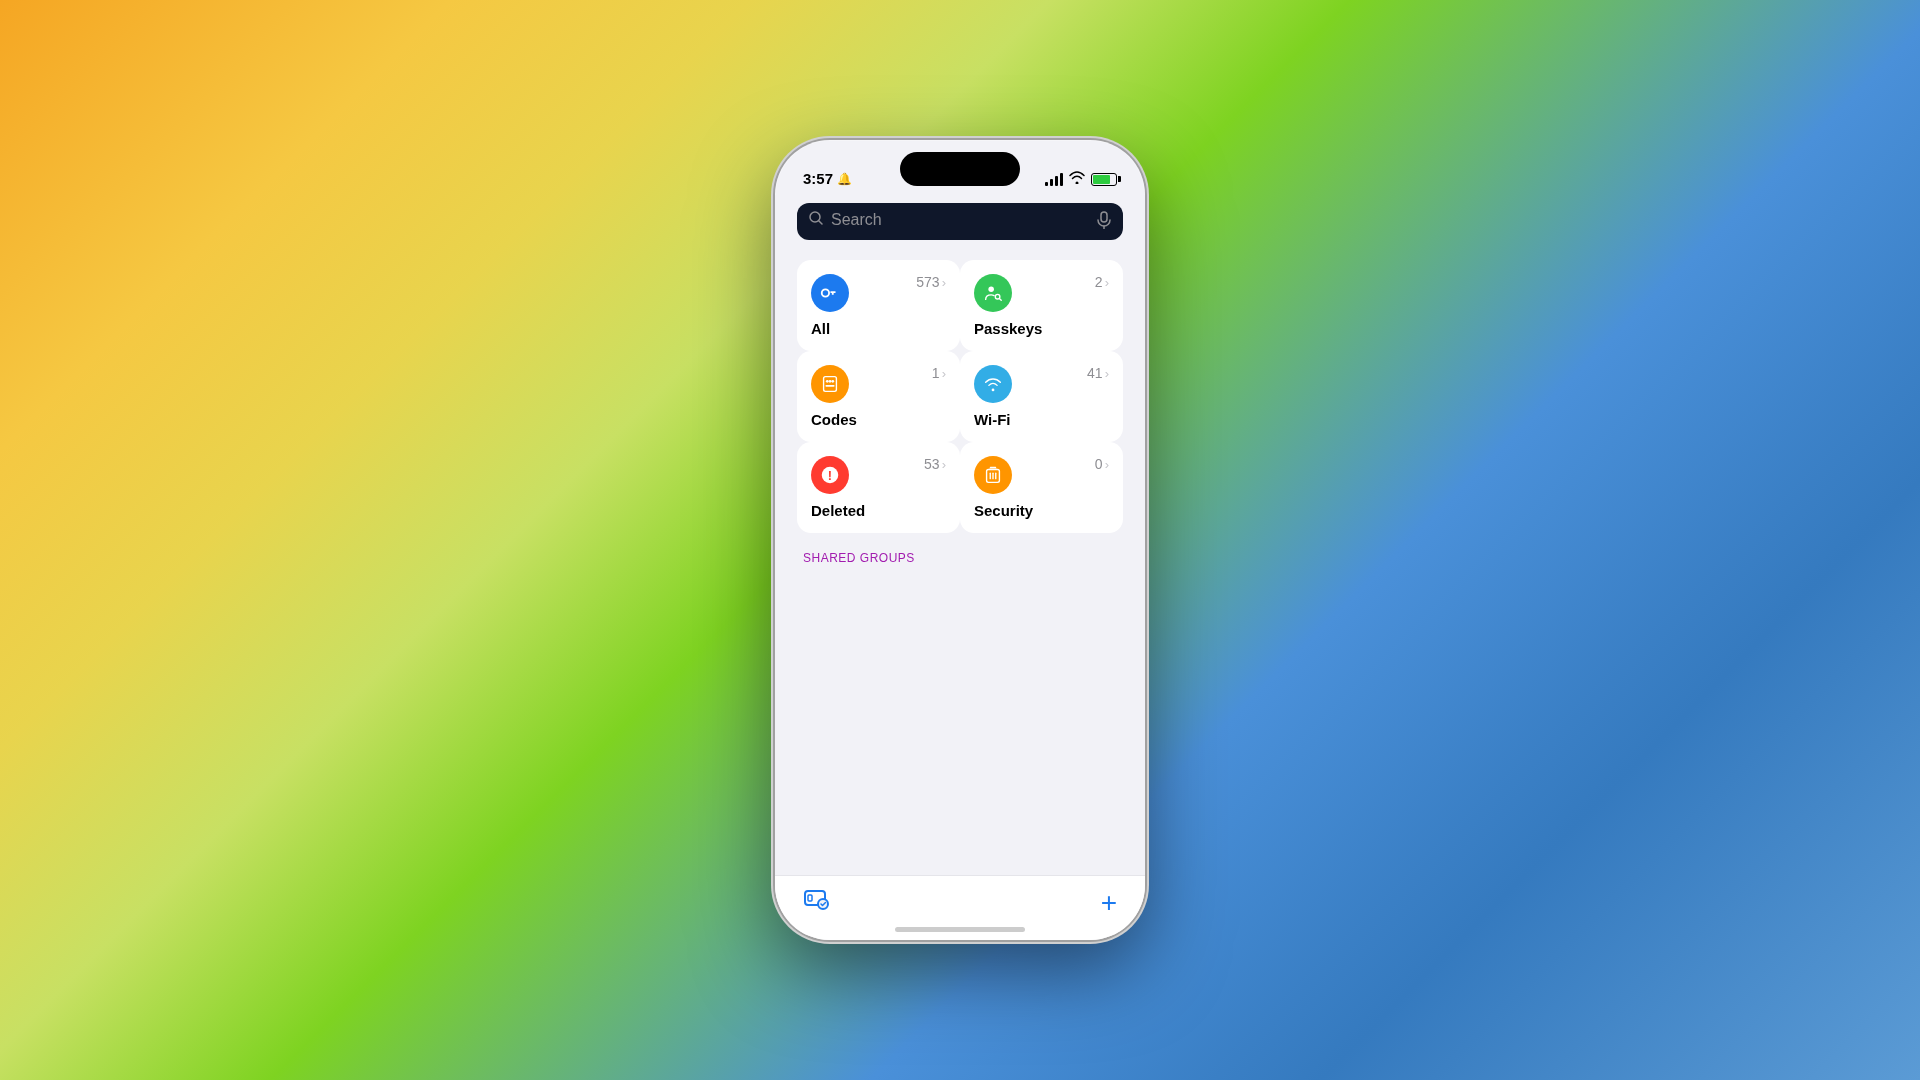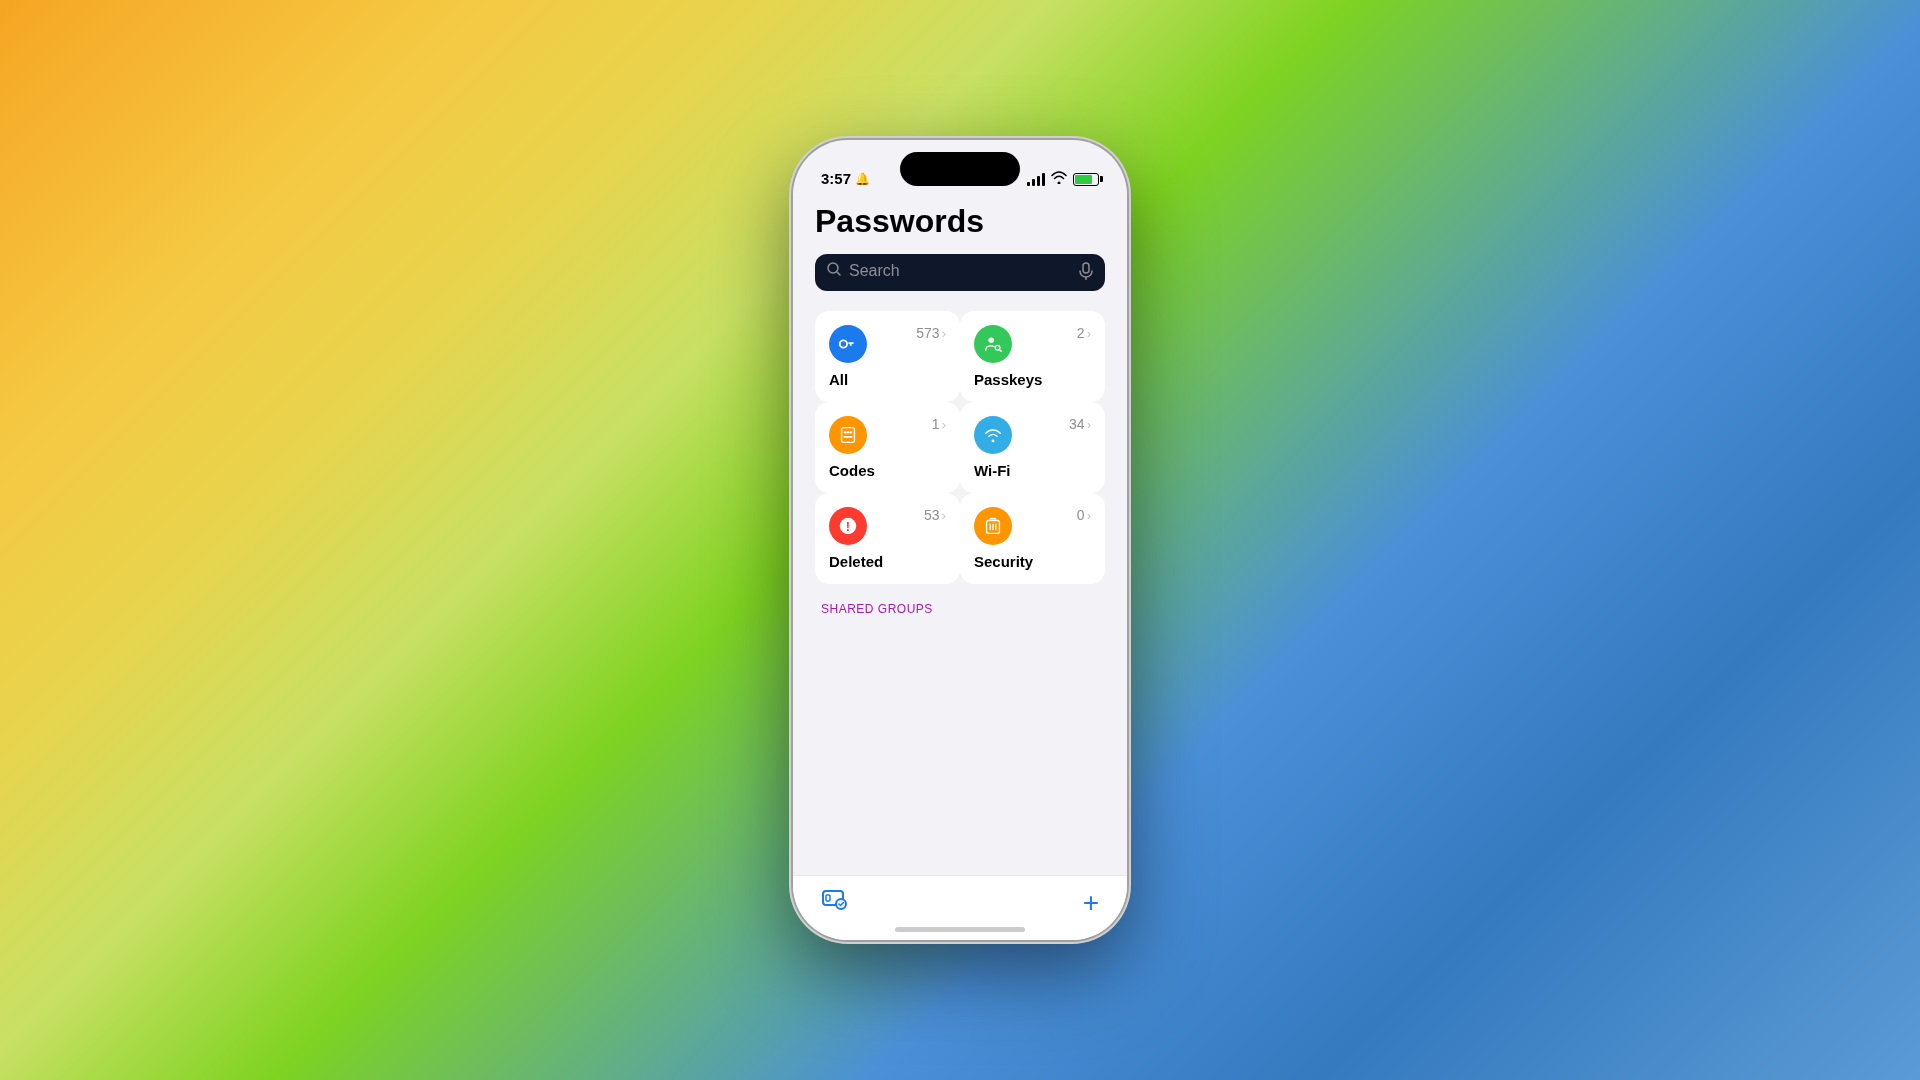--- a/index.html
+++ b/index.html
@@ -8,21 +8,21 @@
       height: 1080px;
       overflow: hidden;
       font-family: -apple-system, BlinkMacSystemFont, 'SF Pro Display', 'Helvetica Neue', sans-serif;
       background: linear-gradient(135deg, #f5a623 0%, #f5c842 15%, #e8d44d 25%, #c8e063 35%, #7ed321 45%, #4a90d9 65%, #357abf 80%, #5b9bd5 100%);
       display: flex;
       align-items: center;
       justify-content: center;
     }
 
     .phone-frame {
-      width: 334px;
+      width: 370px;
       height: 800px;
       background: #f2f2f7;
       border-radius: 55px;
       box-shadow:
         0 0 0 2px #a0a0a0,
         0 0 0 4px #d0d0d0,
         0 30px 80px rgba(0,0,0,0.5),
         inset 0 0 0 1px rgba(255,255,255,0.3);
       position: relative;
       overflow: hidden;
@@ -302,21 +302,20 @@
         </svg>
       </div>
       <div class="battery-icon">
         <div class="battery-fill"></div>
       </div>
     </div>
   </div>
 
   <div class="screen-content">
     <div class="page-header">
-      <div class="page-title">Passwords</div>
 
       <div class="search-bar">
         <span class="search-bar-icon">
           <svg width="14" height="14" viewBox="0 0 14 14" fill="none">
             <circle cx="6" cy="6" r="5" stroke="#8e8e93" stroke-width="1.5"></circle>
             <path d="M10 10l3 3" stroke="#8e8e93" stroke-width="1.5" stroke-linecap="round"></path>
           </svg>
         </span>
         <span class="search-placeholder">Search</span>
         <span class="mic-icon">
@@ -386,21 +385,21 @@
       <div class="grid-card">
         <div class="card-top-row">
           <div class="card-icon icon-cyan">
             <svg class="icon-svg" viewBox="0 0 24 24">
               <path d="M12 17a1.5 1.5 0 100 3 1.5 1.5 0 000-3z" fill="white"></path>
               <path d="M7.5 13.5C8.9 12.1 10.4 11.3 12 11.3s3.1.8 4.5 2.2" stroke="white" stroke-width="1.5" stroke-linecap="round" fill="none"></path>
               <path d="M4 10C6.2 7.8 9 6.5 12 6.5s5.8 1.3 8 3.5" stroke="white" stroke-width="1.5" stroke-linecap="round" fill="none"></path>
             </svg>
           </div>
           <div class="card-count">
-            <span>34</span>
+            <span>41</span>
             <span class="card-chevron">›</span>
           </div>
         </div>
         <div class="card-label">Wi-Fi</div>
       </div>
 
       <div class="grid-card">
         <div class="card-top-row">
           <div class="card-icon icon-red">
             <svg class="icon-svg" viewBox="0 0 24 24">

